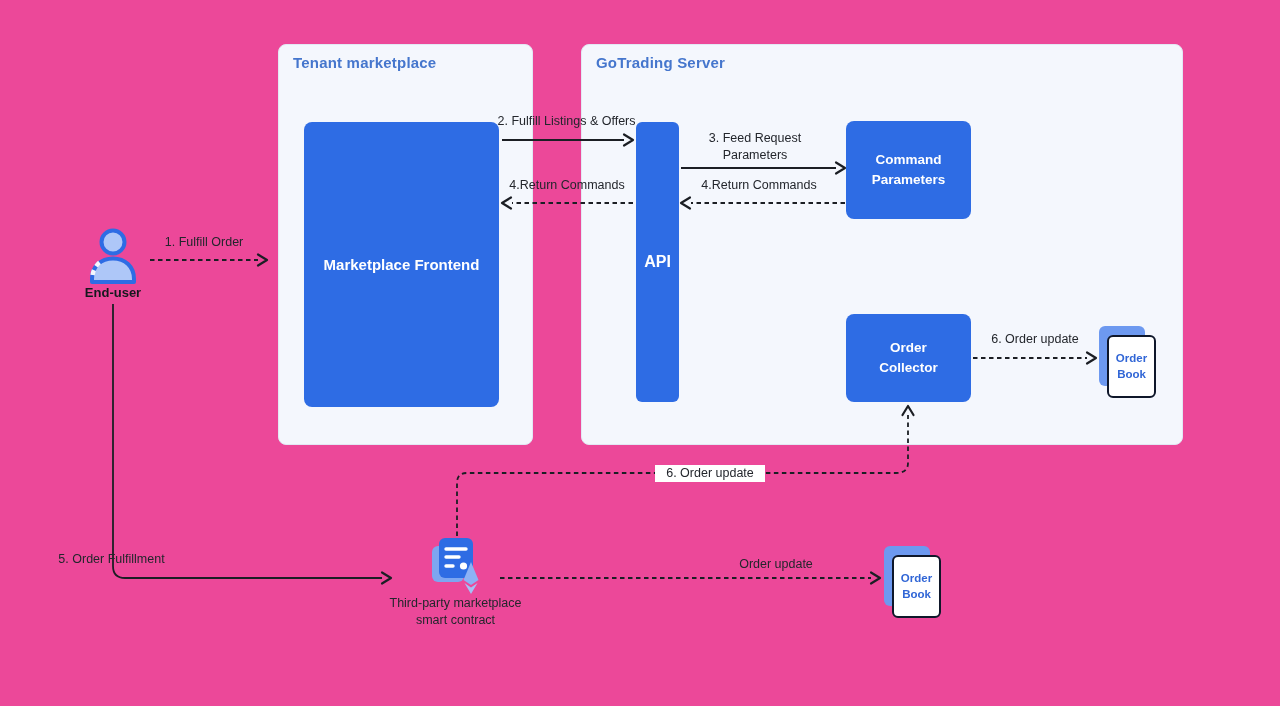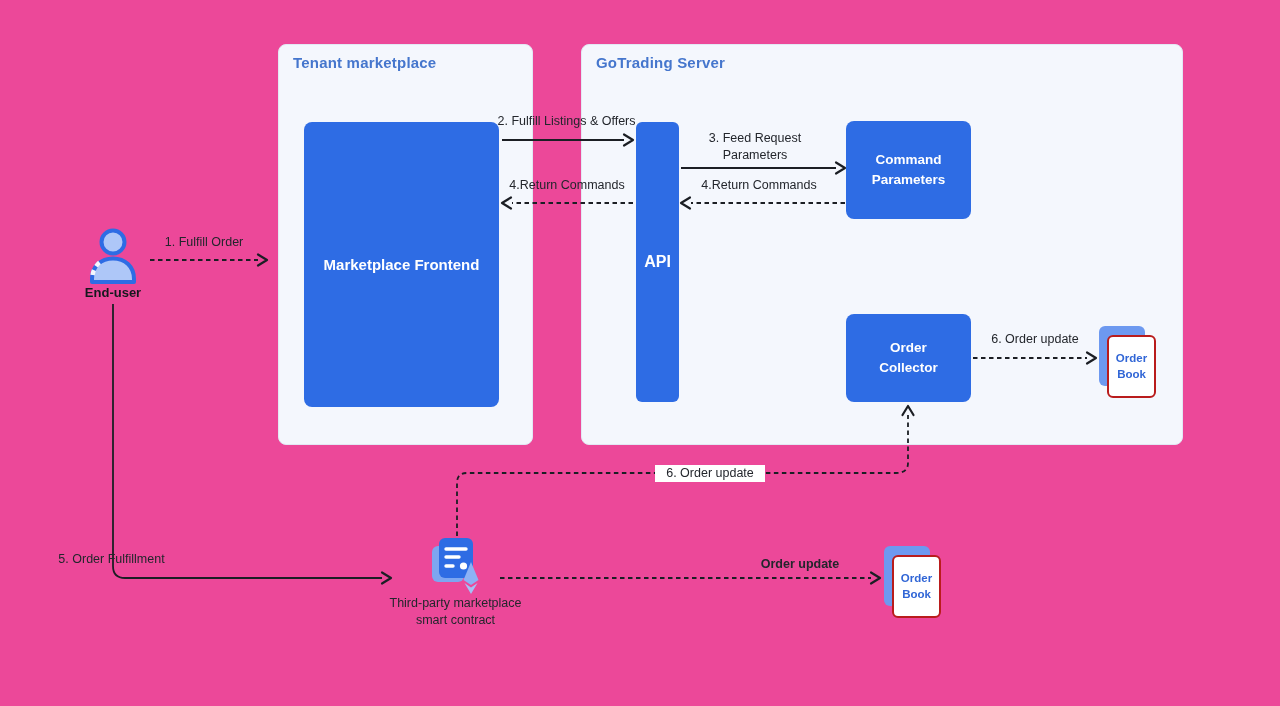--- a/index.html
+++ b/index.html
@@ -24,36 +24,36 @@
     box-sizing:border-box;
   }
   #node-frontend{left:304px;top:122px;width:195px;height:285px;font-size:15px;}
   #node-api{left:636px;top:122px;width:43px;height:280px;font-size:16px;border-radius:6px;}
   #node-command{left:846px;top:121px;width:125px;height:98px;font-size:13.5px;line-height:1.5;padding:0 20px;}
   #node-collector{left:846px;top:314px;width:125px;height:88px;font-size:13.5px;line-height:1.5;padding:0 26px;}
   .orderbook{position:absolute;width:58px;height:72px;}
   .orderbook .back{position:absolute;left:0;top:0;width:46px;height:60px;background:#6d99f0;border-radius:6px;}
   .orderbook .front{
     position:absolute;left:8px;top:9px;width:45px;height:59px;background:#ffffff;
-    border:2px solid #b91c1c;border-radius:6px;display:flex;align-items:center;justify-content:center;
+    border:2px solid #0f172a;border-radius:6px;display:flex;align-items:center;justify-content:center;
     text-align:center;color:#3166d6;font-weight:700;font-size:11.5px;line-height:1.35;
   }
   #orderbook-server{left:1099px;top:326px;}
   #orderbook-thirdparty{left:884px;top:546px;}
   .edge-label{
     position:absolute;font-size:12.5px;color:#23262c;text-align:center;line-height:1.35;
   }
   #lbl-fulfill-order{left:148px;top:234px;width:112px;}
   #lbl-fulfill-listings{left:494px;top:113px;width:145px;white-space:nowrap;}
   #lbl-return-left{left:506px;top:177px;width:122px;white-space:nowrap;}
   #lbl-feed-request{left:699px;top:130px;width:112px;}
   #lbl-return-right{left:698px;top:177px;width:122px;white-space:nowrap;}
   #lbl-order-update-top{left:981px;top:331px;width:108px;}
   #lbl-order-update-mid{left:655px;top:465px;width:100px;background:#ffffff;padding:0 5px;}
-  #lbl-order-update-bottom{left:750px;top:556px;width:100px;font-weight:bold;}
+  #lbl-order-update-bottom{left:726px;top:556px;width:100px;}
   #lbl-order-fulfillment{left:54px;top:551px;width:115px;}
   #actor-label{
     position:absolute;left:68px;top:285px;width:90px;text-align:center;
     font-size:13px;font-weight:700;color:#15181e;
   }
   #contract-label{
     position:absolute;left:383px;top:595px;width:145px;text-align:center;
     font-size:12.5px;color:#23262c;line-height:1.35;
   }
   .abs-svg{position:absolute;pointer-events:none;}

